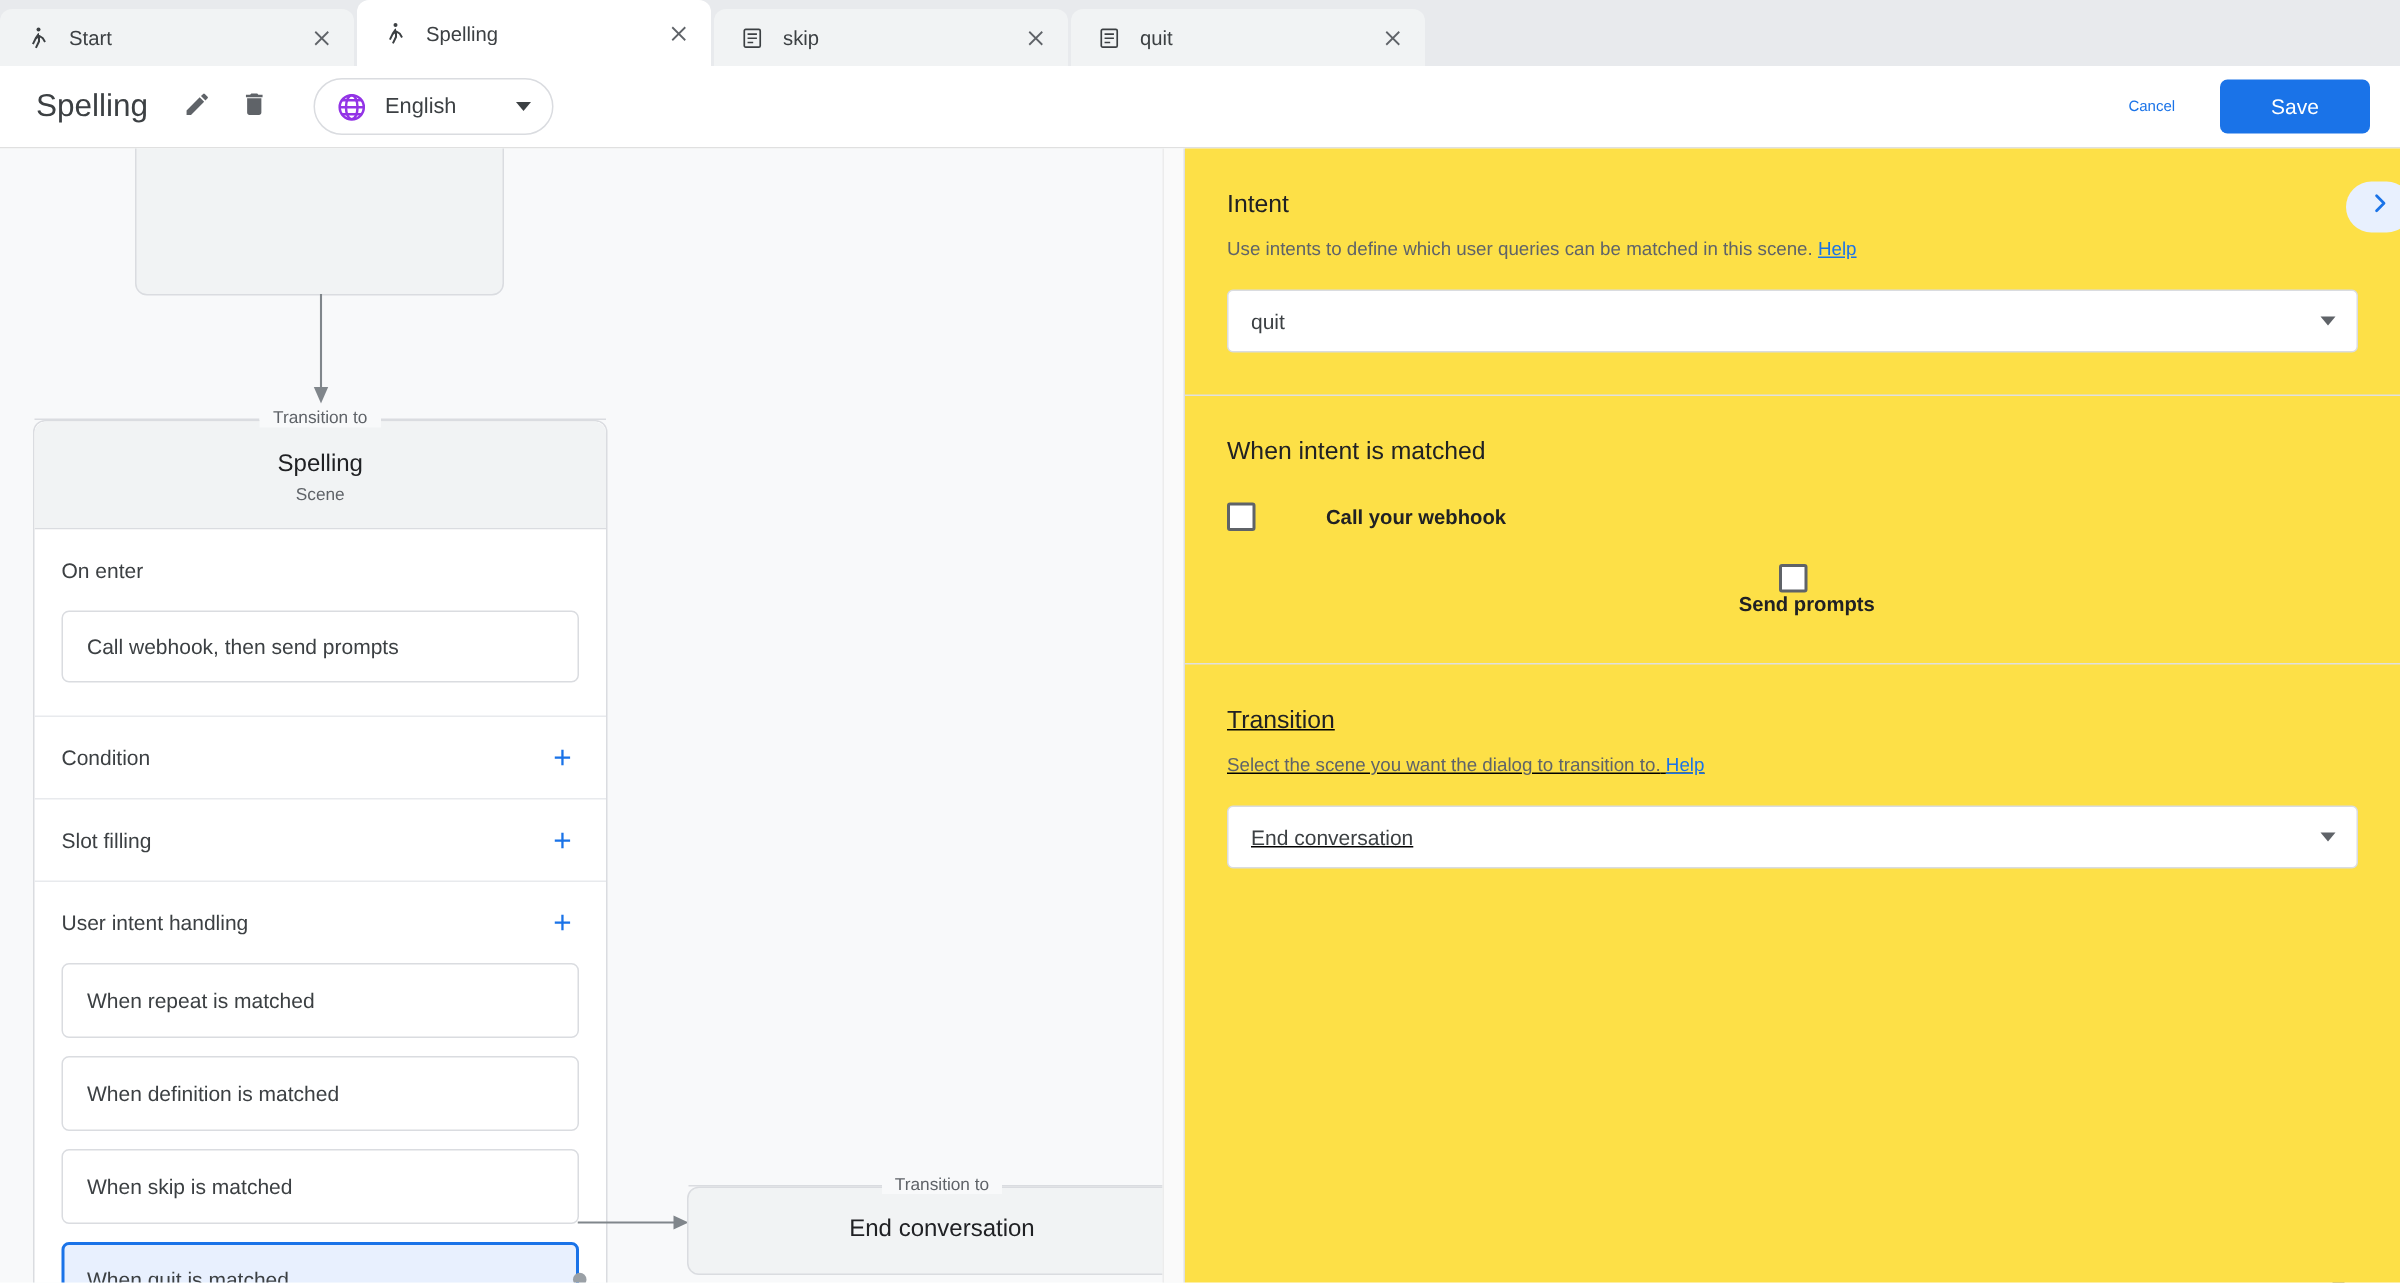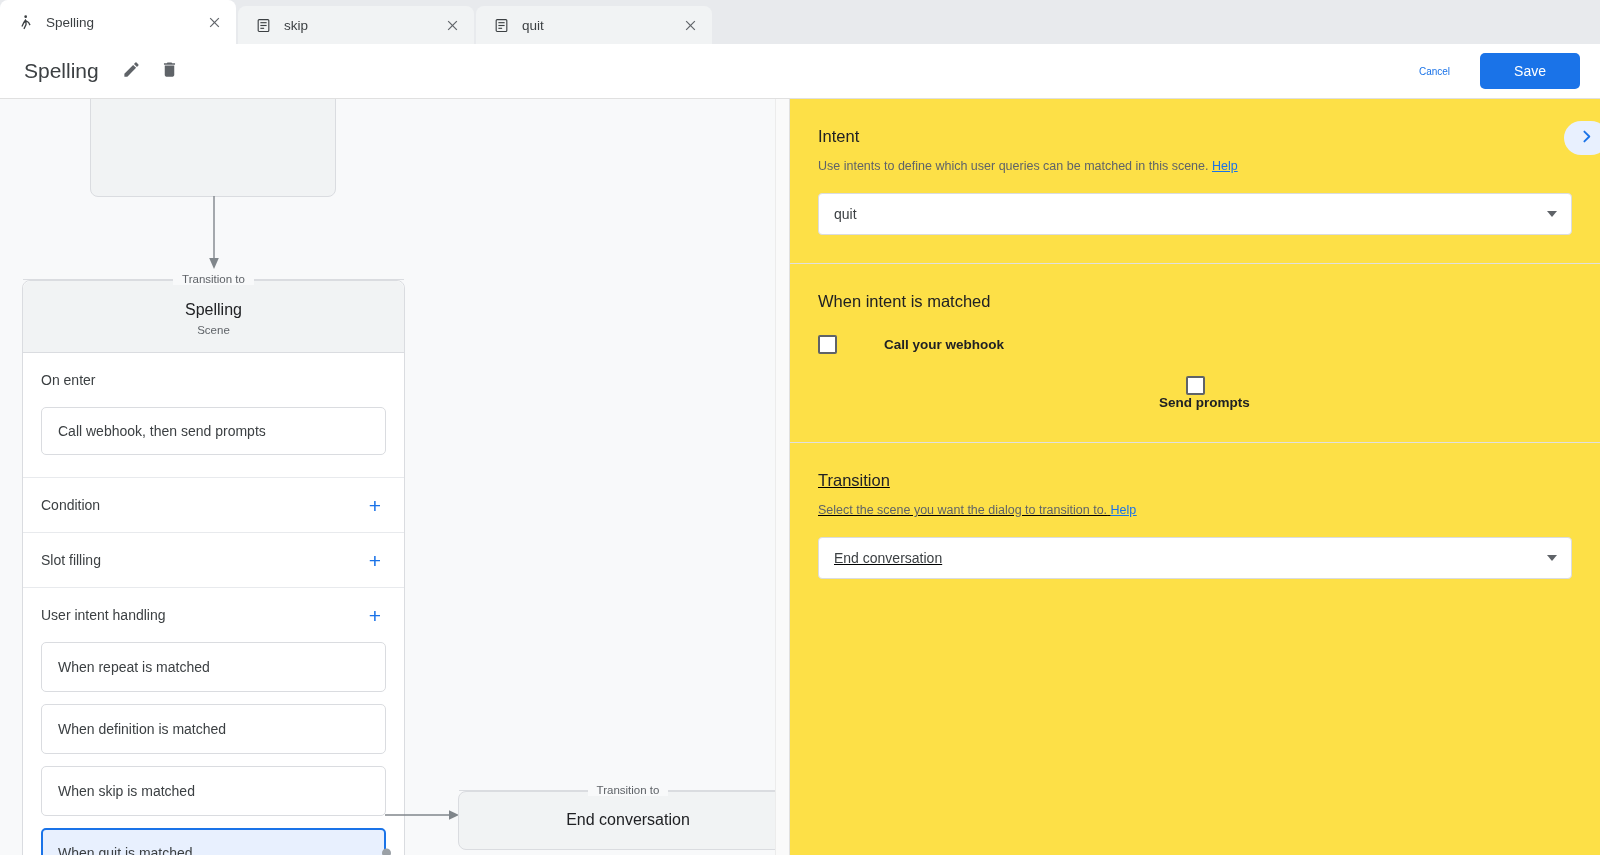--- a/index.html
+++ b/index.html
@@ -264,20 +264,35 @@
     width: 44px; height: 34px;
     background: #e8f0fe; border-radius: 17px;
     display: flex; align-items: center; justify-content: center;
     color: #1a73e8; cursor: pointer;
   }
 </style>
 </head>
 <body>
 
 <div class="tabbar">
+  <div class="tab">
+    <span class="tab-icon">
+      <svg width="16" height="16" viewBox="0 0 24 24" fill="#3c4043">
+        <circle cx="13" cy="4" r="2"></circle>
+        <path d="M13.5 7.5c-.6 0-1.1.3-1.4.8L9.5 12l-3 6.2 1.8.9 2.6-5.4 1.6-1.1v3l-3 6.3 1.8.9 3.2-6.6v-4.1l2 1.2 2.2 3.8 1.7-1-2.4-4.2-3.5-2.1c-.3-.2-.6-.3-1-.3z"></path>
+      </svg>
+    </span>
+    <span class="tab-label">Start</span>
+    <span class="tab-close">
+      <svg width="13" height="13" viewBox="0 0 24 24" stroke="currentColor" stroke-width="2.2" fill="none">
+        <line x1="4" y1="4" x2="20" y2="20"></line>
+          <line x1="20" y1="4" x2="4" y2="20"></line>
+      </svg>
+    </span>
+  </div>
 
   <div class="tab active">
     <span class="tab-icon">
       <svg width="16" height="16" viewBox="0 0 24 24" fill="#3c4043">
         <circle cx="13" cy="4" r="2"></circle>
         <path d="M13.5 7.5c-.6 0-1.1.3-1.4.8L9.5 12l-3 6.2 1.8.9 2.6-5.4 1.6-1.1v3l-3 6.3 1.8.9 3.2-6.6v-4.1l2 1.2 2.2 3.8 1.7-1-2.4-4.2-3.5-2.1c-.3-.2-.6-.3-1-.3z"></path>
       </svg>
     </span>
     <span class="tab-label">Spelling</span>
     <span class="tab-close">
@@ -337,20 +352,33 @@
   </button>
 
   <button class="icon-btn">
     <span>
       <svg width="19" height="19" viewBox="0 0 24 24" fill="currentColor">
         <path d="M6 19c0 1.1.9 2 2 2h8c1.1 0 2-.9 2-2V7H6v12zM19 4h-3.5l-1-1h-5l-1 1H5v2h14V4z"></path>
       </svg>
     </span>
   </button>
 
+  <div class="lang-chip">
+    <span class="globe">
+      <svg class="globe" viewBox="0 0 24 24" fill="none" stroke="#9334e6" stroke-width="1.9">
+        <circle cx="12" cy="12" r="9.2"></circle>
+        <ellipse cx="12" cy="12" rx="4.4" ry="9.2"></ellipse>
+        <line x1="2.8" y1="12" x2="21.2" y2="12"></line>
+        <line x1="4.4" y1="6.6" x2="19.6" y2="6.6"></line>
+        <line x1="4.4" y1="17.4" x2="19.6" y2="17.4"></line>
+      </svg>
+    </span>
+    <span class="lang-label">English</span>
+    <span class="caret-down"></span>
+  </div>
 
   <div class="tb-spacer"></div>
 
   <button class="btn-cancel">Cancel</button>
   <button class="btn-save">Save</button>
 </div>
 
 <div class="canvas">
 
   <div class="partial-card"></div>

